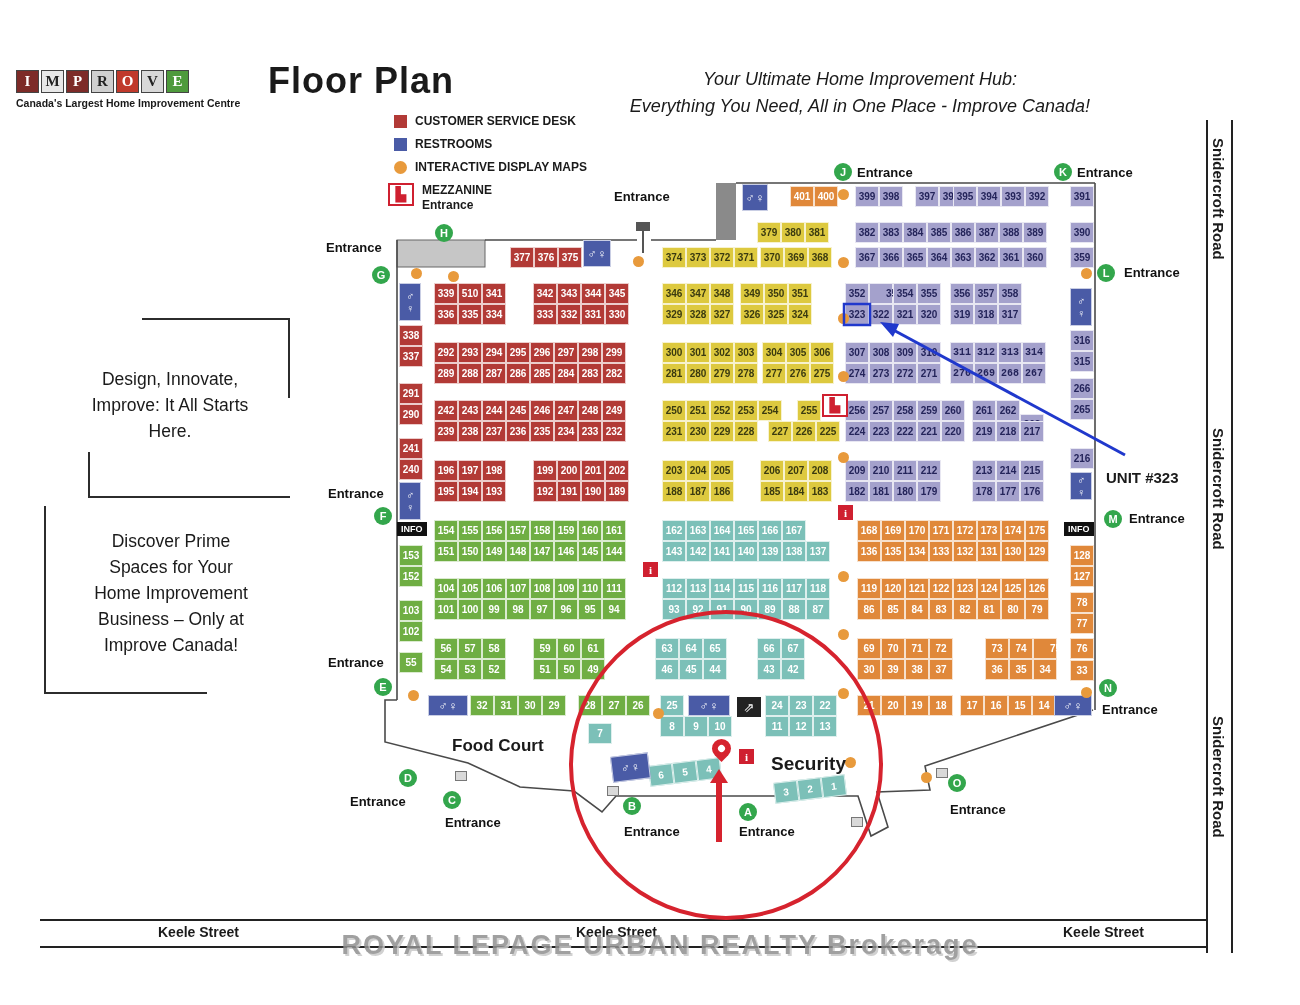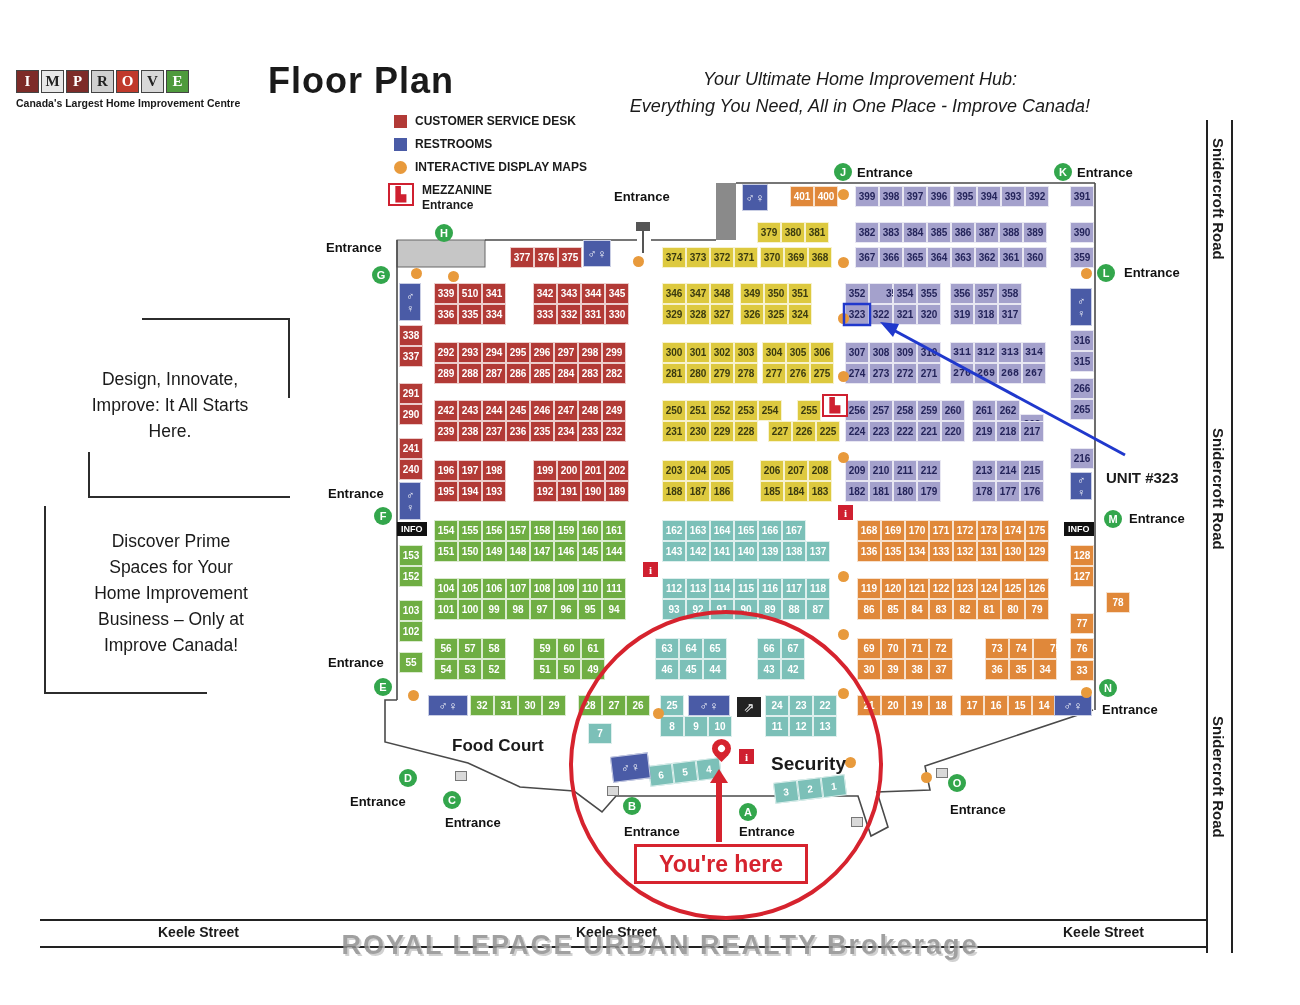--- a/index.html
+++ b/index.html
@@ -151,21 +151,20 @@
 
     <svg class="layer" width="1300" height="1005" style="z-index:6;">
       <rect x="844" y="304" width="26" height="21" fill="none" stroke="#2038cc" stroke-width="2.5"></rect>
       <line x1="1125" y1="455" x2="886" y2="326" stroke="#2038cc" stroke-width="3"></line>
       <polygon points="880,322 899,324 893,337" fill="#2038cc"></polygon>
     </svg>
 
     <div id="yh-ellipse" class="abs"></div>
     <div id="yh-pin" class="abs"></div>
     <div id="yh-arrow" class="abs"></div>
-    <div id="yh-box" class="abs">You're here</div>
     <div id="security" class="abs">Security</div>
     <div id="foodcourt" class="abs">Food Court</div>
     <div id="unit323" class="abs">UNIT #323</div>
   <div class="blk" style="left: 510px; top: 247px;">
         <div class="brow" style="position: static;"><div class="cell c-red" style="position: static; display: inline-block;">377</div><div class="cell c-red" style="position: static; display: inline-block;">376</div><div class="cell c-red" style="position: static; display: inline-block;">375</div></div>
       </div>
       <div class="blk" style="left: 434px; top: 283px;">
         <div class="brow" style="position: static;"><div class="cell c-red" style="position: static; display: inline-block;">339</div><div class="cell c-red" style="position: static; display: inline-block;">510</div><div class="cell c-red" style="position: static; display: inline-block;">341</div></div>
         <div class="brow" style="position: static;"><div class="cell c-red" style="position: static; display: inline-block;">336</div><div class="cell c-red" style="position: static; display: inline-block;">335</div><div class="cell c-red" style="position: static; display: inline-block;">334</div></div>
       </div>
@@ -269,31 +268,31 @@
         <div class="brow" style="position: static;"><div class="cell c-orange" style="position: static; display: inline-block;">21</div><div class="cell c-orange" style="position: static; display: inline-block;">20</div><div class="cell c-orange" style="position: static; display: inline-block;">19</div><div class="cell c-orange" style="position: static; display: inline-block;">18</div></div>
       </div>
       <div class="blk" style="left: 960px; top: 695px;">
         <div class="brow" style="position: static;"><div class="cell c-orange" style="position: static; display: inline-block;">17</div><div class="cell c-orange" style="position: static; display: inline-block;">16</div><div class="cell c-orange" style="position: static; display: inline-block;">15</div><div class="cell c-orange" style="position: static; display: inline-block;">14</div></div>
       </div>
       <div class="blk" style="left: 1070px; top: 545px;">
         <div class="brow" style="position: static;"><div class="cell c-orange" style="position: static; display: inline-block;">128</div></div>
         <div class="brow" style="position: static;"><div class="cell c-orange" style="position: static; display: inline-block;">127</div></div>
       </div>
       <div class="blk" style="left: 1070px; top: 592px;">
-        <div class="brow" style="position: static; margin-left: 36px;"><div class="cell c-orange" style="position: static; display: inline-block;">78</div></div>
+        <div class="brow" style="position: static;"><div class="cell c-orange" style="position: static; display: inline-block;">78</div></div>
         <div class="brow" style="position: static;"><div class="cell c-orange" style="position: static; display: inline-block;">77</div></div>
       </div>
       <div class="blk" style="left: 1070px; top: 638px;">
         <div class="brow" style="position: static;"><div class="cell c-orange" style="position: static; display: inline-block;">76</div></div>
       </div>
       <div class="blk" style="left: 1070px; top: 660px;">
         <div class="brow" style="position: static;"><div class="cell c-orange" style="position: static; display: inline-block;">33</div></div>
       </div>
       <div class="blk" style="left: 855px; top: 186px;">
-        <div class="brow" style="position: static;"><div class="cell c-purple" style="position: static; display: inline-block;">399</div><div class="cell c-purple" style="position: static; display: inline-block;">398</div><div class="cell c-purple" style="position: static; display: inline-block;">397</div><div class="cell c-purple" style="position: static; display: inline-block;">396</div></div>
+        <div class="brow" style="position: static;"><div class="cell c-purple" style="position: static; display: inline-block;">399</div><div class="cell c-purple" style="position: static; display: inline-block;">398</div><div class="cell c-purple" style="position: static; display: inline-block; margin-left: 12px;">397</div><div class="cell c-purple" style="position: static; display: inline-block;">396</div></div>
       </div>
       <div class="blk" style="left: 953px; top: 186px;">
         <div class="brow" style="position: static;"><div class="cell c-purple" style="position: static; display: inline-block;">395</div><div class="cell c-purple" style="position: static; display: inline-block;">394</div><div class="cell c-purple" style="position: static; display: inline-block;">393</div><div class="cell c-purple" style="position: static; display: inline-block;">392</div></div>
       </div>
       <div class="blk" style="left: 1070px; top: 186px;">
         <div class="brow" style="position: static;"><div class="cell c-purple" style="position: static; display: inline-block;">391</div></div>
       </div>
       <div class="blk" style="left: 855px; top: 222px;">
         <div class="brow" style="position: static;"><div class="cell c-purple" style="position: static; display: inline-block;">382</div><div class="cell c-purple" style="position: static; display: inline-block;">383</div><div class="cell c-purple" style="position: static; display: inline-block;">384</div><div class="cell c-purple" style="position: static; display: inline-block;">385</div><div class="cell c-purple" style="position: static; display: inline-block;">386</div><div class="cell c-purple" style="position: static; display: inline-block;">387</div><div class="cell c-purple" style="position: static; display: inline-block;">388</div><div class="cell c-purple" style="position: static; display: inline-block;">389</div></div>
       </div>

